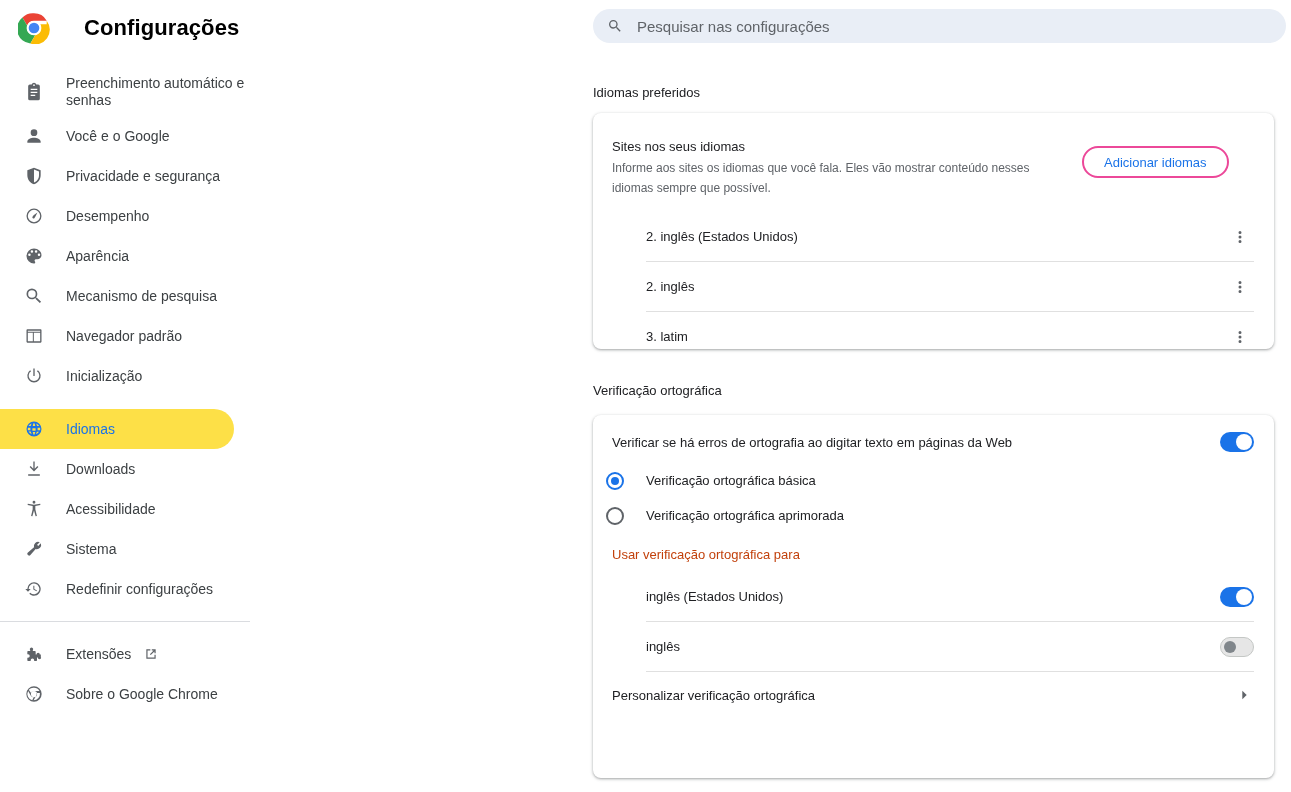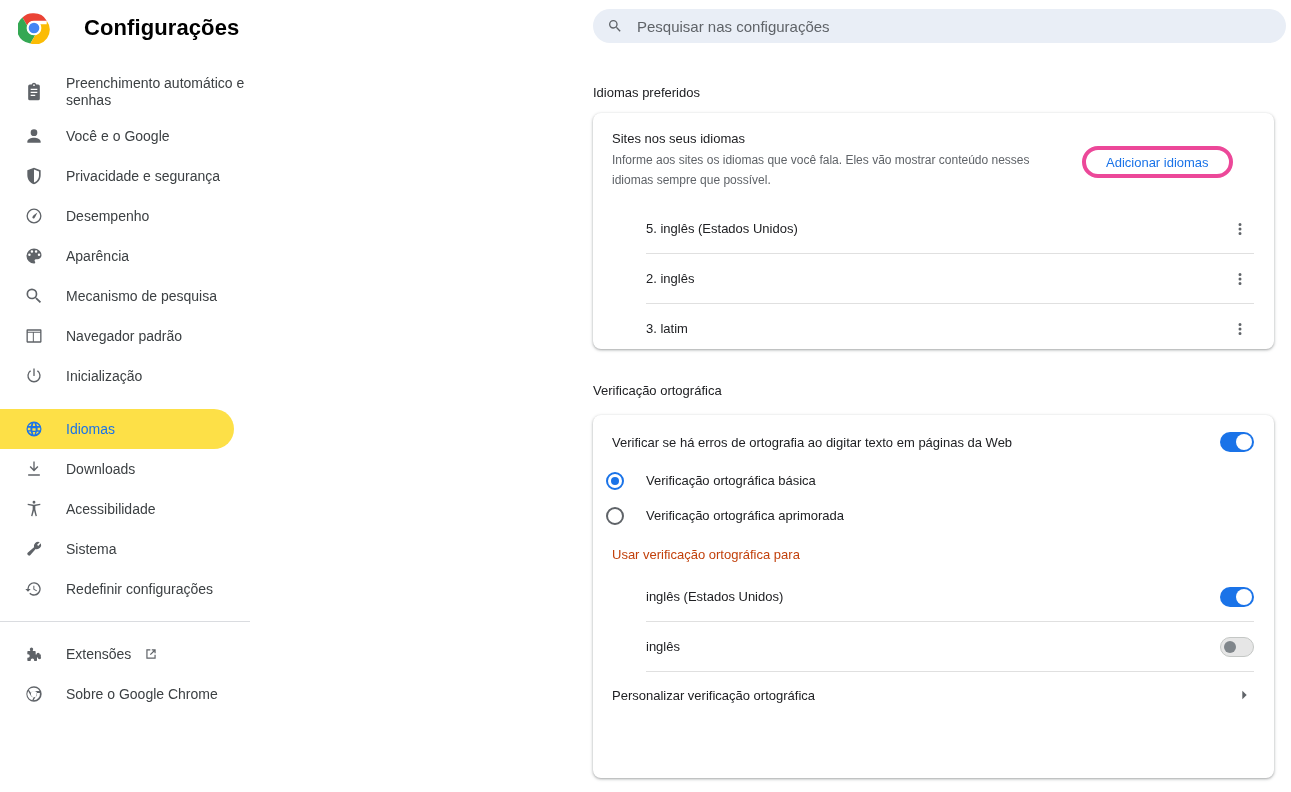--- a/index.html
+++ b/index.html
@@ -121,28 +121,28 @@
     box-shadow: 0 1px 2px 0 rgba(60,64,67,.30), 0 1px 3px 1px rgba(60,64,67,.15);
   }
   #card-langs { left: 343px; top: 113px; width: 681px; height: 236px; }
   #card-spell  { left: 343px; top: 415px; width: 681px; height: 363px; }
 
   .card-head {
     position: relative;
     padding: 16px 20px 14px 19px;
     display: flex; align-items: flex-start;
   }
-  .card-head .txt { flex: 1 1 auto; padding-right: 16px; max-width: 470px;}
+  .card-head .txt { flex: 1 1 auto; padding-right: 16px; max-width: 470px; margin-top: 8px;}
   .ch-title { font-size: 13px; color: #202124; line-height: 20px; }
   .ch-sub { font-size: 12px; color: #5f6368; line-height: 20px; margin-top: 1px; }
   .btn-outline {
     flex: 0 0 auto;
     margin-top: 17px;
     height: 32px; padding: 0 20px;
-    border: 4px solid #ec4899;
+    border: 2px solid #ec4899;
     border-radius: 16px;
     background: #ffffff;
     color: #1a73e8;
     font-size: 13px; font-weight: 500;
     font-family: "Liberation Sans", sans-serif;
     cursor: pointer;
     white-space: nowrap;
     display: inline-flex; align-items: center; justify-content: center;
   }
 
@@ -424,21 +424,21 @@
     <section class="card" id="card-langs">
       <div class="card-head">
         <div class="txt">
           <div class="ch-title">Sites nos seus idiomas</div>
           <div class="ch-sub">Informe aos sites os idiomas que você fala. Eles vão mostrar conteúdo nesses idiomas sempre que possível.</div>
         </div>
         <button class="btn-outline">Adicionar idiomas</button>
       </div>
 
       <div class="lang-row">
-        <span class="name">5. inglês (Estados Unidos)</span>
+        <span class="name">2. inglês (Estados Unidos)</span>
         <button class="dots-btn">
           <svg viewBox="0 0 24 24">
               <path d="M12 8a2 2 0 1 1 0-4 2 2 0 0 1 0 4zm0 6a2 2 0 1 1 0-4 2 2 0 0 1 0 4zm0 6a2 2 0 1 1 0-4 2 2 0 0 1 0 4z"></path>
             </svg>
         </button>
       </div>
       <div class="row-div"></div>
 
       <div class="lang-row">
         <span class="name">2. inglês</span>

